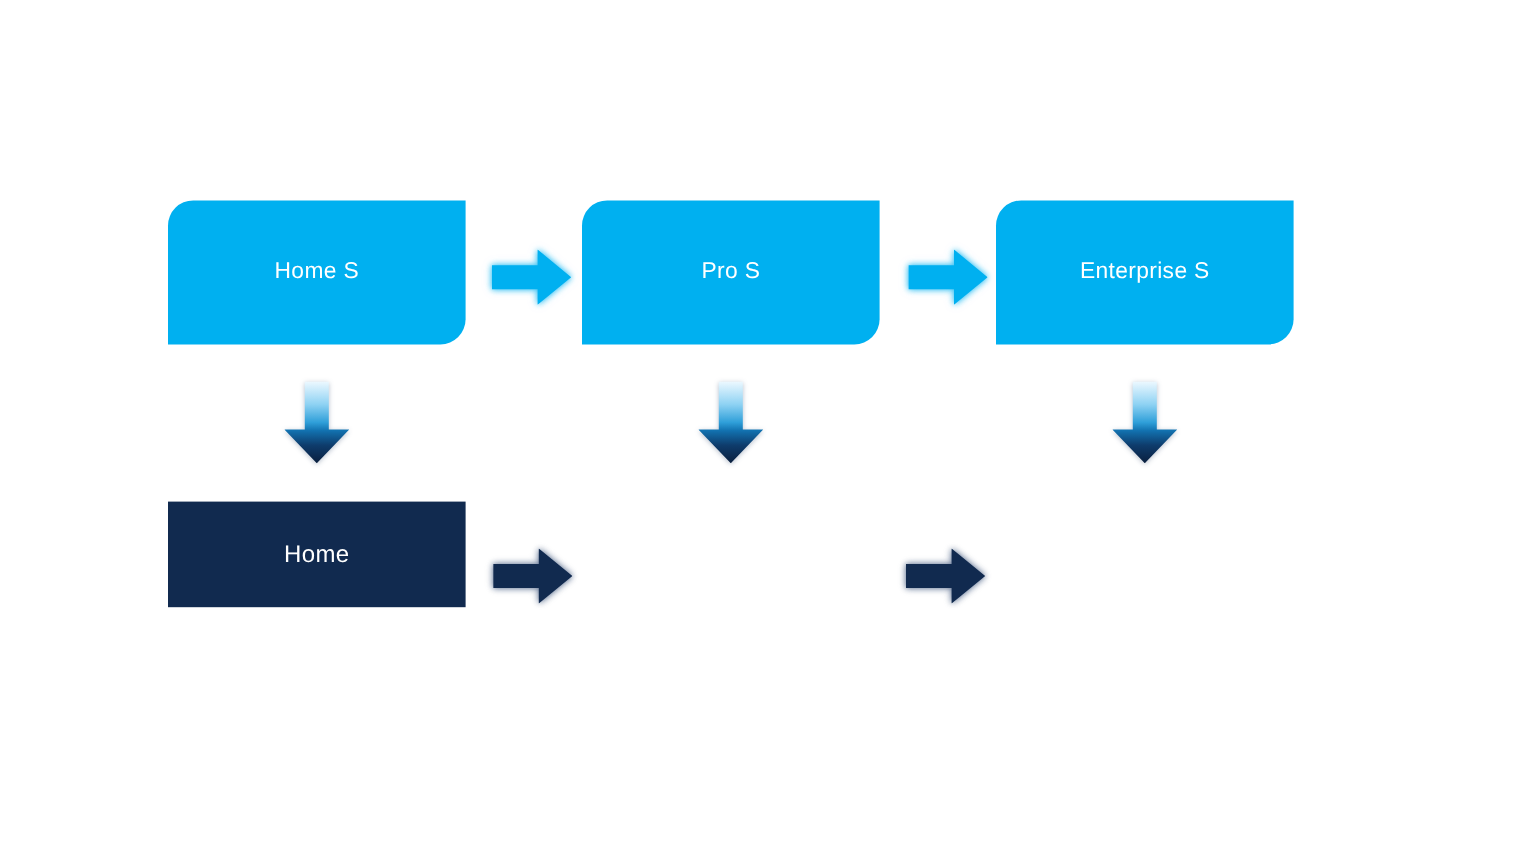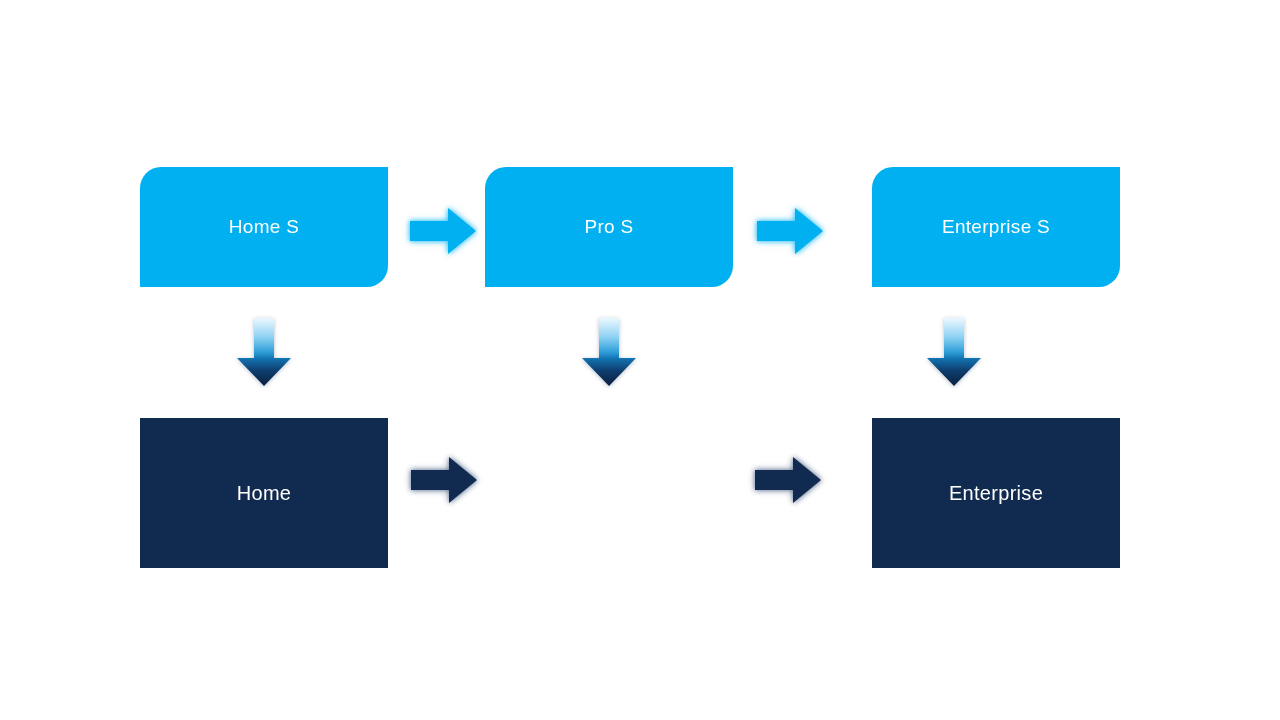--- a/index.html
+++ b/index.html
@@ -24,26 +24,26 @@
     box-sizing: border-box;
   }
   .box-top {
     top: 167px;
     height: 120px;
     background: var(--light-blue, #00B0F0);
     border-radius: 21px 0 21px 0;
   }
   .box-bottom {
     top: 418px;
-    height: 150px;
+    height: 88px;
     background: var(--dark-navy, #112A4F);
   }
   .col1 { left: 140px; }
   .col2 { left: 485px; }
-  .col3 { left: 872px; }
+  .col3 { left: 830px; }
   .box-label {
     color: var(--text, #ffffff);
     font-size: 19px;
     font-weight: 400;
     letter-spacing: 0.3px;
     white-space: nowrap;
   }
   .box-bottom .box-label { font-size: 20px; }
 
   .arrow {
@@ -117,23 +117,20 @@
   <svg class="arrow arrow-v arrow-down arrow-down-2" viewBox="0 0 54 68">
     <path d="M17,0 L37,0 L37,40 L54,40 L27,68 L0,40 L17,40 Z"></path>
   </svg>
   <svg class="arrow arrow-v arrow-down arrow-down-3" viewBox="0 0 54 68">
     <path d="M17,0 L37,0 L37,40 L54,40 L27,68 L0,40 L17,40 Z"></path>
   </svg>
 
   <div class="box box-bottom col1">
     <span class="box-label">Home</span>
   </div>
-  <div class="box box-bottom col3">
-    <span class="box-label">Enterprise</span>
-  </div>
 
   <svg class="arrow arrow-h arrow-dark arrow-dark-1" viewBox="0 0 66 46">
     <path d="M0,13 L38,13 L38,0 L66,23 L38,46 L38,33 L0,33 Z"></path>
   </svg>
   <svg class="arrow arrow-h arrow-dark arrow-dark-2" viewBox="0 0 66 46">
     <path d="M0,13 L38,13 L38,0 L66,23 L38,46 L38,33 L0,33 Z"></path>
   </svg>
 
 </div>
 

